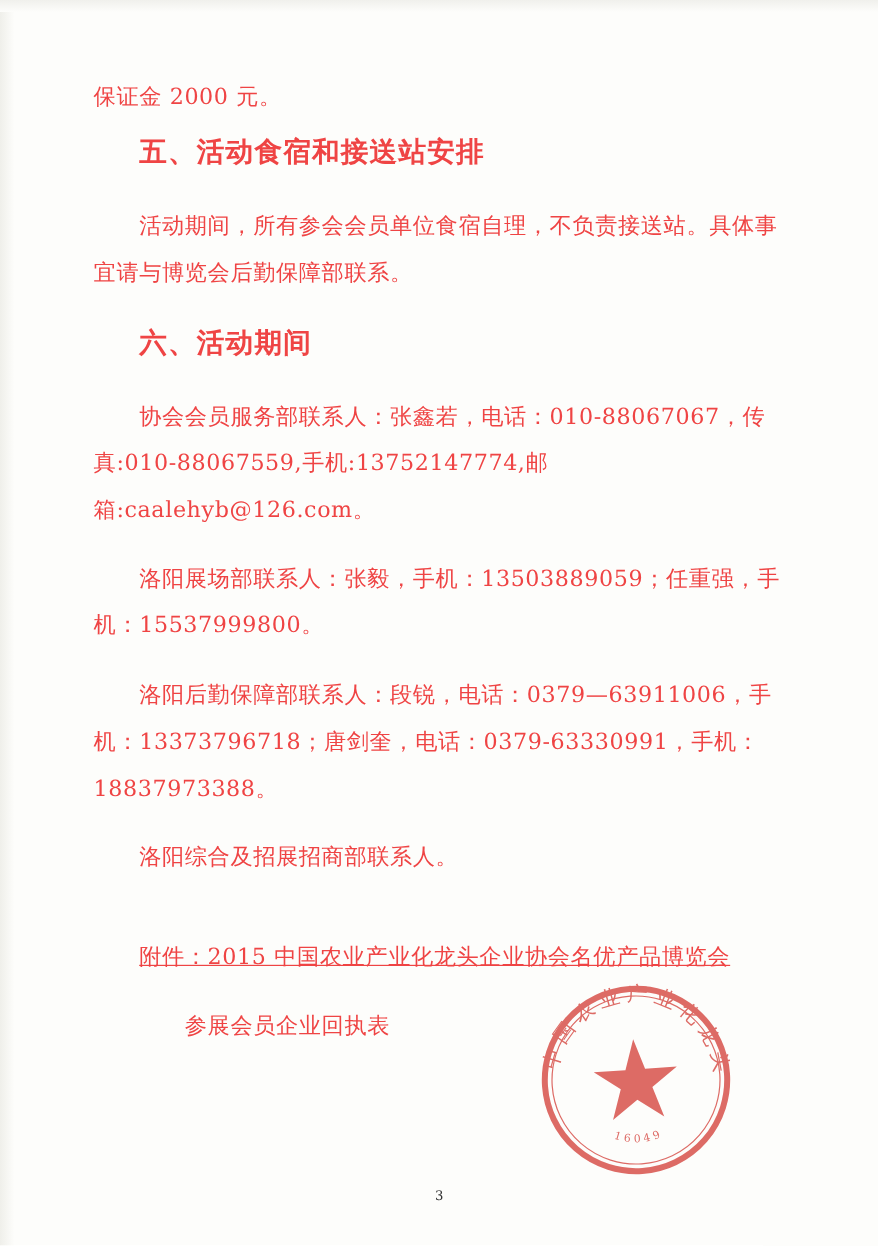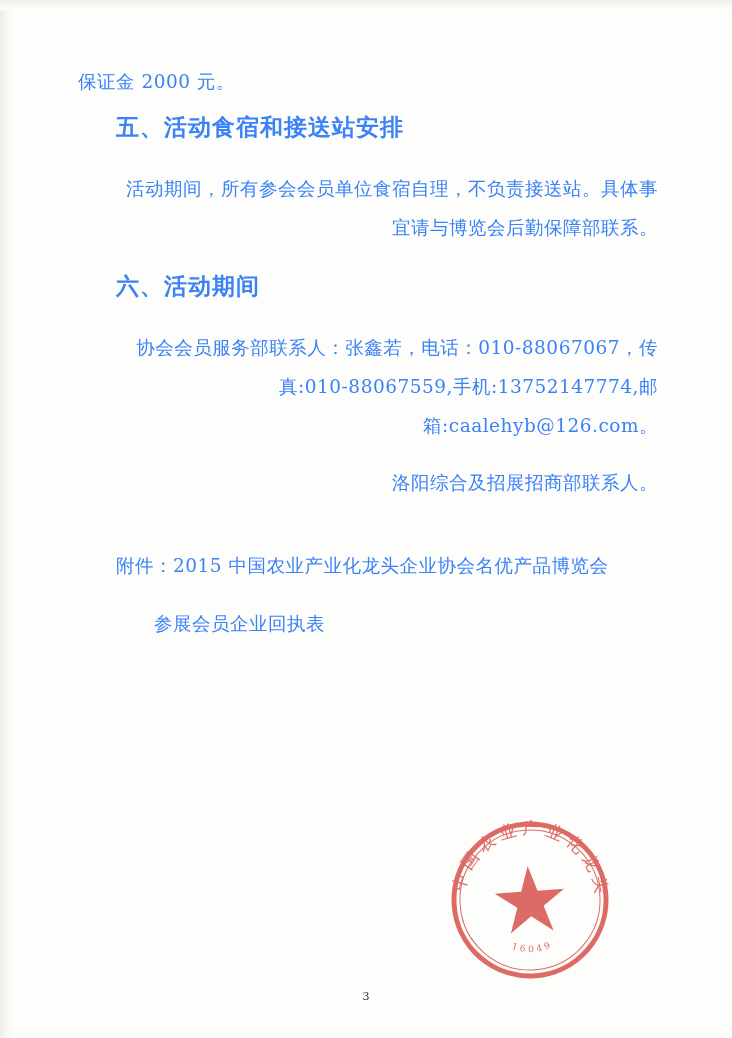--- a/index.html
+++ b/index.html
@@ -24,39 +24,39 @@
     position: absolute;
     left: 78px;
     top: 62px;
     width: 580px;
   }
   .line {
     font-size: 18.5px;
     line-height: 39px;
     letter-spacing: 0.5px;
     white-space: pre-wrap;
-    color: #3b82f6;
+    color: #ef4444;
   }
   .para {
     margin: 0;
   }
   .indent {
     text-indent: 38px;
-    text-align: right;
   }
   .heading {
     font-weight: bold;
     text-indent: 38px;
     font-size: 23px;
     letter-spacing: 1px;
     margin-top: 6px;
   }
   .attach {
     margin-top: 44px;
     text-indent: 38px;
+    text-decoration: underline;
   }
   .attach2 {
     text-indent: 76px;
   }
   
   .seal {
     position: absolute;
     left: 438px;
     top: 808px;
     width: 184px;
@@ -98,21 +98,23 @@
 
     <p class="line heading">五、活动食宿和接送站安排</p>
 
     <p class="line indent">活动期间，所有参会会员单位食宿自理，不负责接送站。具体事宜请与博览会后勤保障部联系。</p>
 
     <p class="line heading">六、活动期间</p>
 
     <p class="line indent">协会会员服务部联系人：张鑫若，电话：010-88067067，传真:010-88067559,手机:13752147774,邮箱:caalehyb@126.com。</p>
 
 
+    <p class="line indent">洛阳展场部联系人：张毅，手机：13503889059；任重强，手机：15537999800。</p>
 
+    <p class="line indent">洛阳后勤保障部联系人：段锐，电话：0379—63911006，手机：13373796718；唐剑奎，电话：0379-63330991，手机：18837973388。</p>
 
     <p class="line indent">洛阳综合及招展招商部联系人。</p>
 
     <p class="line attach">附件：2015 中国农业产业化龙头企业协会名优产品博览会</p>
     <p class="line attach2">参展会员企业回执表</p>
 
   </div>
 
   <div class="seal">
     <svg width="184" height="184" viewBox="0 0 184 184" xmlns="http://www.w3.org/2000/svg">

